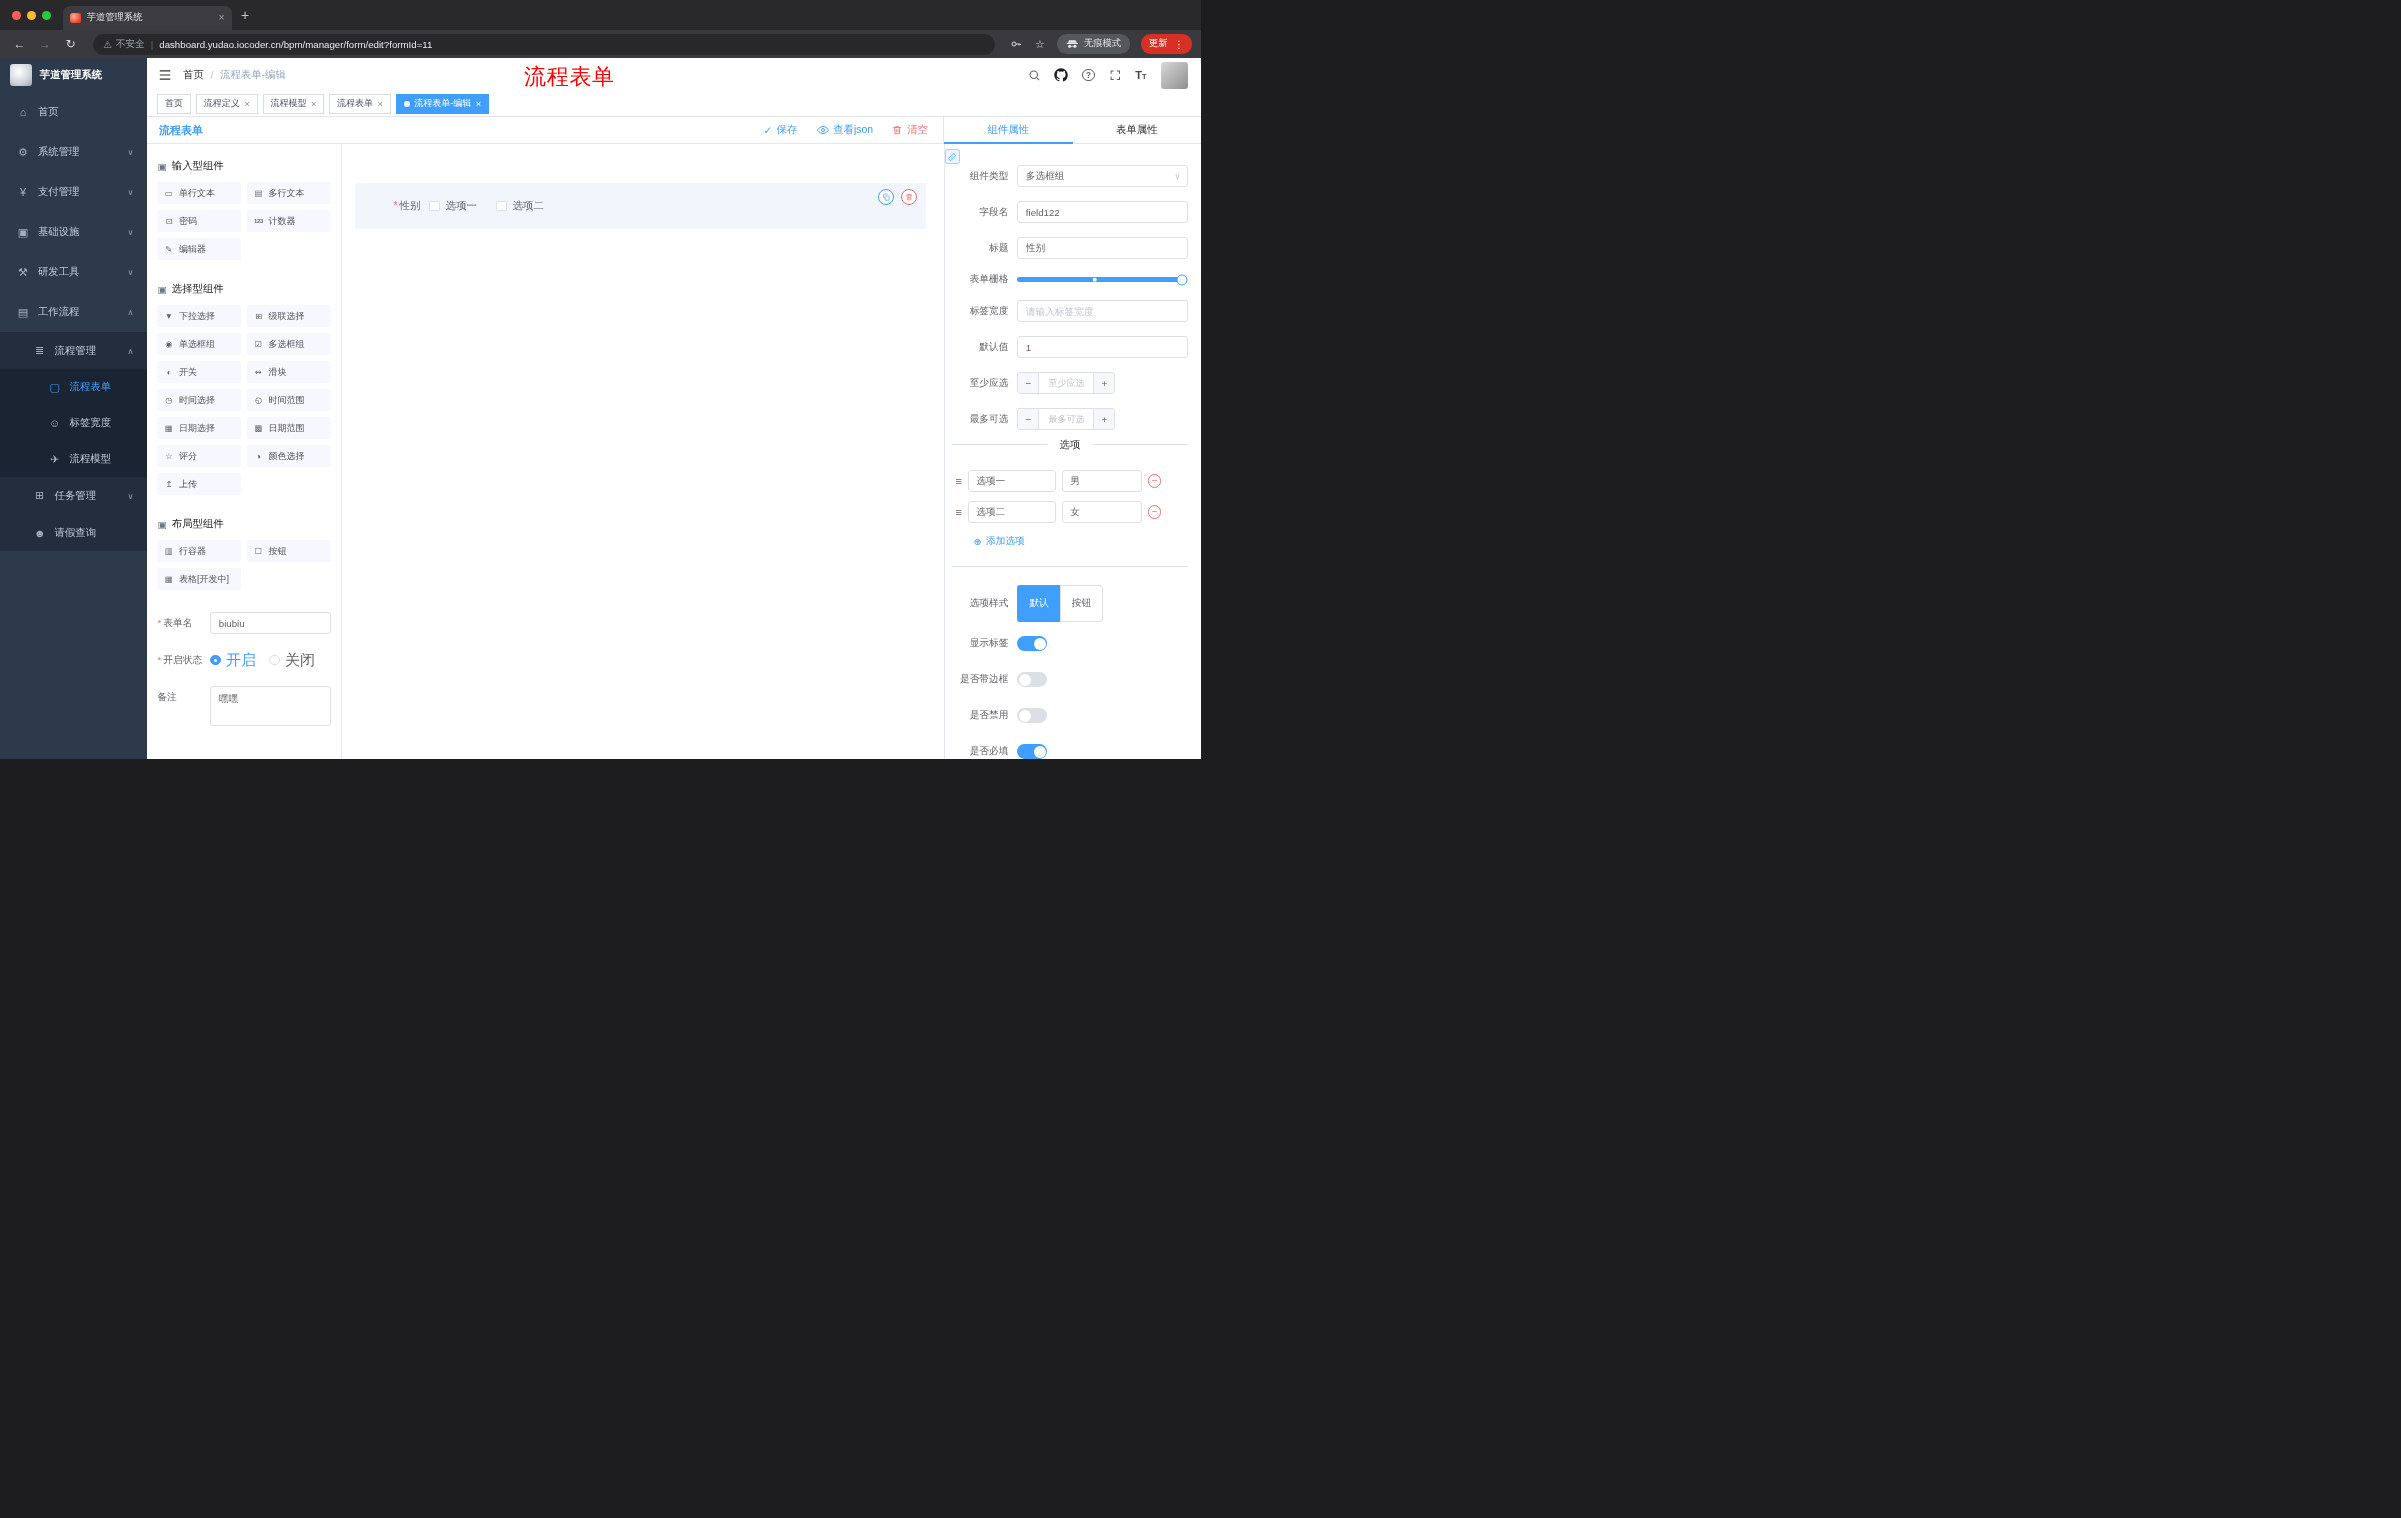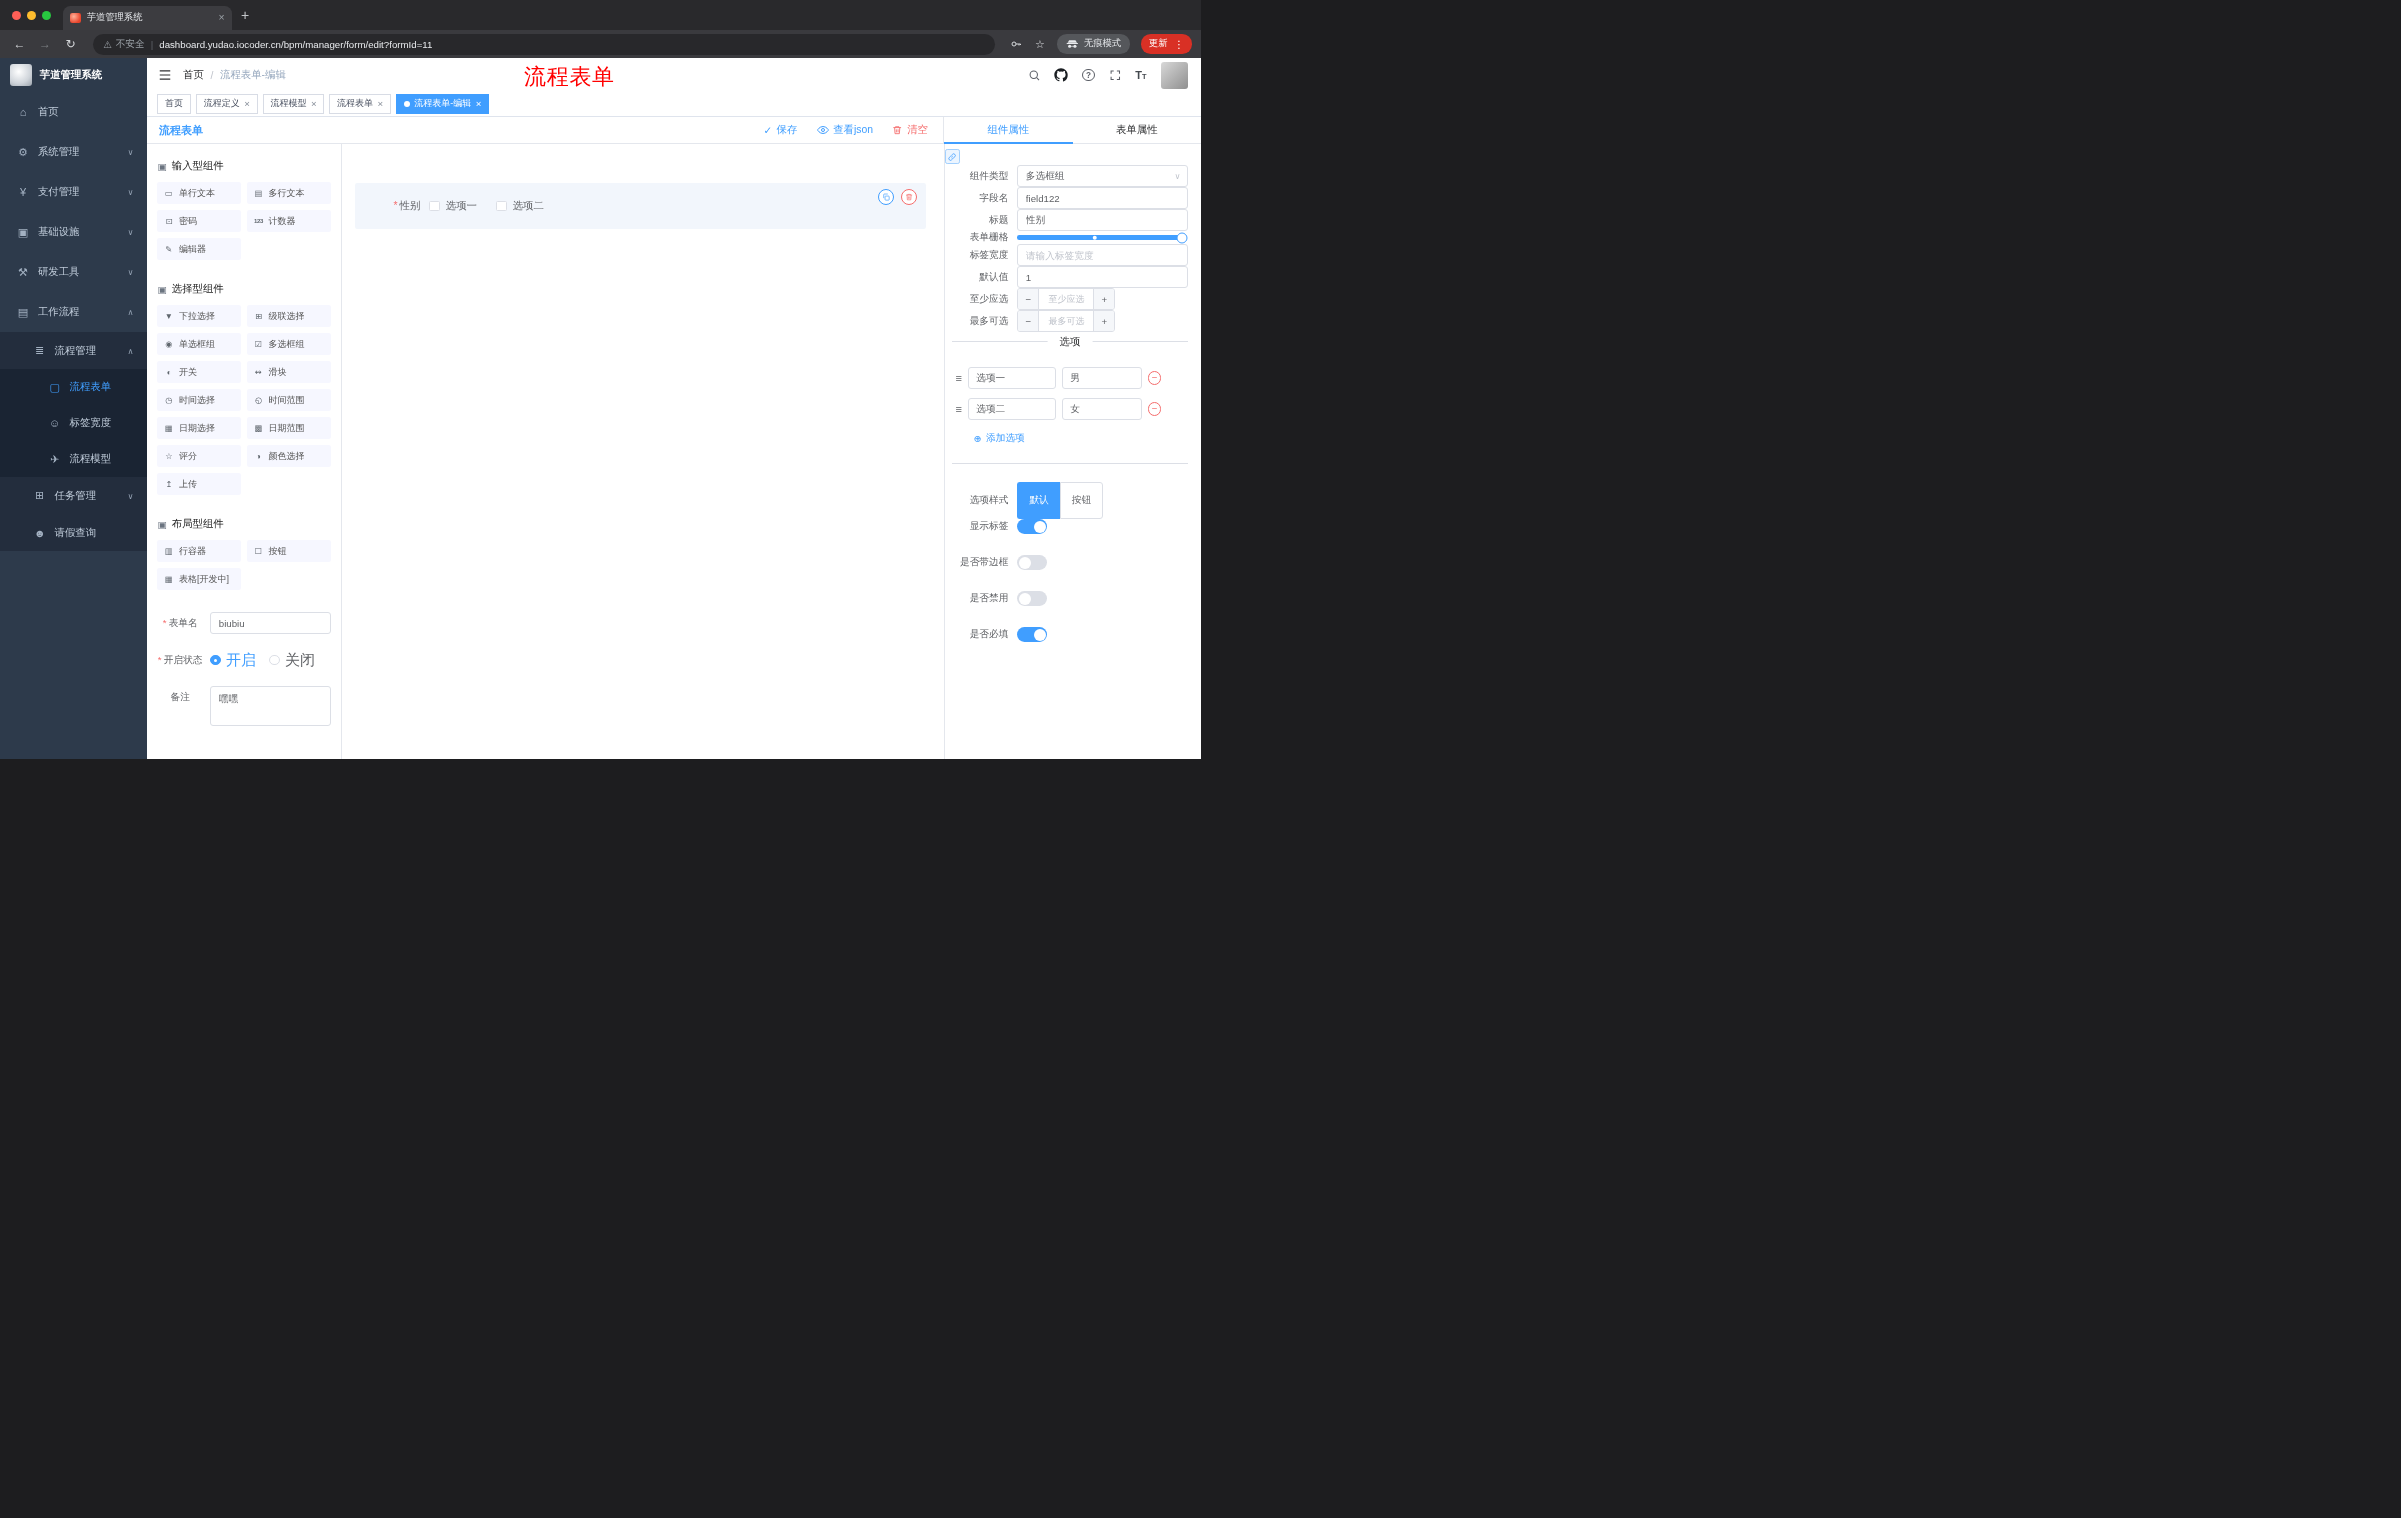--- a/index.html
+++ b/index.html
@@ -88,21 +88,21 @@
   .sec { margin-bottom:22px; }
   .sec-title { display:flex; align-items:center; gap:5.2px; font-size:10.4px; color:#222; margin-bottom:9px; }
   .sec-ic { color:#6b7480; font-size:9.7px; }
   .pgrid { display:grid; grid-template-columns:1fr 1fr; gap:6px; }
   .pitem { height:22px; background:#f6f7ff; border-radius:2.2px; display:flex; align-items:center; gap:4.5px; padding:0 6px; font-size:9px; color:#555; cursor:grab; white-space:nowrap; }
   .pic { font-size:8.2px; color:#60676e; width:11px; text-align:center; flex-shrink:0; }
   .pic.txt { font-size:6px; font-weight:bold; letter-spacing:-0.4px; }
   .meta { margin-top:19.3px; }
   .mrow { display:flex; align-items:center; margin-bottom:15px; }
   .mrow.top { align-items:flex-start; }
-  .mlabel { width:53px; flex-shrink:0; text-align:center; padding-right:7.4px; font-size:9.7px; color:#606266; line-height:22px; }
+  .mlabel { width:53px; flex-shrink:0; text-align:left; padding-right:7.4px; font-size:9.7px; color:#606266; line-height:22px; }
   .req { color:#f56c6c; margin-right:2.2px; }
   .el-input { border:0.7px solid #dcdfe6; border-radius:3px; height:22px; padding:0 7.4px; font-size:9.7px; color:#606266; width:100%; outline:none; background:#fff; font-family:inherit; }
   .el-input::placeholder { color:#c0c4cc; }
   .meta-ta { height:40px; resize:none; padding:4.5px 7.4px; line-height:1.4; }
   .radios { display:flex; gap:13.4px; align-items:center; height:22px; }
   .radio { display:flex; align-items:center; gap:5.2px; font-size:15px; color:#606266; cursor:pointer; }
   .rdot { width:10.4px; height:10.4px; border-radius:50%; border:0.7px solid #dcdfe6; background:#fff; display:inline-block; position:relative; }
   .radio.on .rdot { border-color:#409eff; background:#409eff; }
   .radio.on .rdot:after { content:""; position:absolute; left:3px; top:3px; width:3px; height:3px; border-radius:50%; background:#fff; }
   .radio.on em { color:#409eff; }
@@ -117,21 +117,21 @@
   .widget-actions { position:absolute; top:6px; right:9px; display:flex; gap:6.7px; }
   .cbtn { width:16.3px; height:16.3px; border-radius:50%; border:0.7px solid #409eff; color:#409eff; background:#fff; display:flex; align-items:center; justify-content:center; cursor:pointer; }
   .cbtn.danger { border-color:#f56c6c; color:#f56c6c; }
   .cb-group { display:flex; gap:19.3px; align-items:center; }
   .cb-item { display:flex; align-items:center; gap:6px; font-size:10.4px; color:#606266; cursor:pointer; }
   .cbx { width:10.4px; height:10.4px; border:0.7px solid #dcdfe6; border-radius:1.5px; background:#fff; display:inline-block; }
 
   
   .props { width:257px; border-left:0.7px solid #e4e7ed; padding:21px 13.4px 0 7.4px; position:relative; overflow:hidden; flex-shrink:0; }
   .link-badge { position:absolute; left:0; top:5.2px; width:15px; height:15px; background:#ecf5ff; border:0.7px solid #a3d0fd; border-radius:2.2px; color:#409eff; display:flex; align-items:center; justify-content:center; cursor:pointer; }
-  .prow { display:flex; align-items:center; }
+  .prow { display:flex; align-items:center; margin-bottom:14px; }
   .plabel { width:65px; flex-shrink:0; text-align:right; padding-right:9px; font-size:9.7px; color:#606266; }
   .pctrl { flex:1; display:flex; align-items:center; min-width:0; }
   .el-select { position:relative; width:100%; height:22px; border:0.7px solid #dcdfe6; border-radius:3px; display:flex; align-items:center; padding:0 18px 0 7.4px; font-size:9.7px; color:#606266; cursor:pointer; background:#fff; }
   .sel-chev { position:absolute; right:6px; color:#c0c4cc; font-size:8.2px; }
   .slider { flex:1; height:4.5px; border-radius:2.2px; background:#409eff; position:relative; margin-right:6px; cursor:pointer; }
   .slider .mark { position:absolute; left:47%; top:50%; transform:translate(-50%,-50%); width:4.5px; height:4.5px; border-radius:50%; background:#fff; }
   .slider .handle { position:absolute; left:100%; top:50%; transform:translate(-50%,-50%); width:11px; height:11px; border-radius:50%; background:#fff; border:1.5px solid #409eff; }
   .stepper { display:flex; width:98px; height:22px; border:0.7px solid #dcdfe6; border-radius:3px; overflow:hidden; }
   .step-btn { width:21px; background:#f5f7fa; color:#606266; display:flex; align-items:center; justify-content:center; font-size:9.7px; cursor:pointer; flex-shrink:0; }
   .step-btn.minus { border-right:0.7px solid #dcdfe6; }

